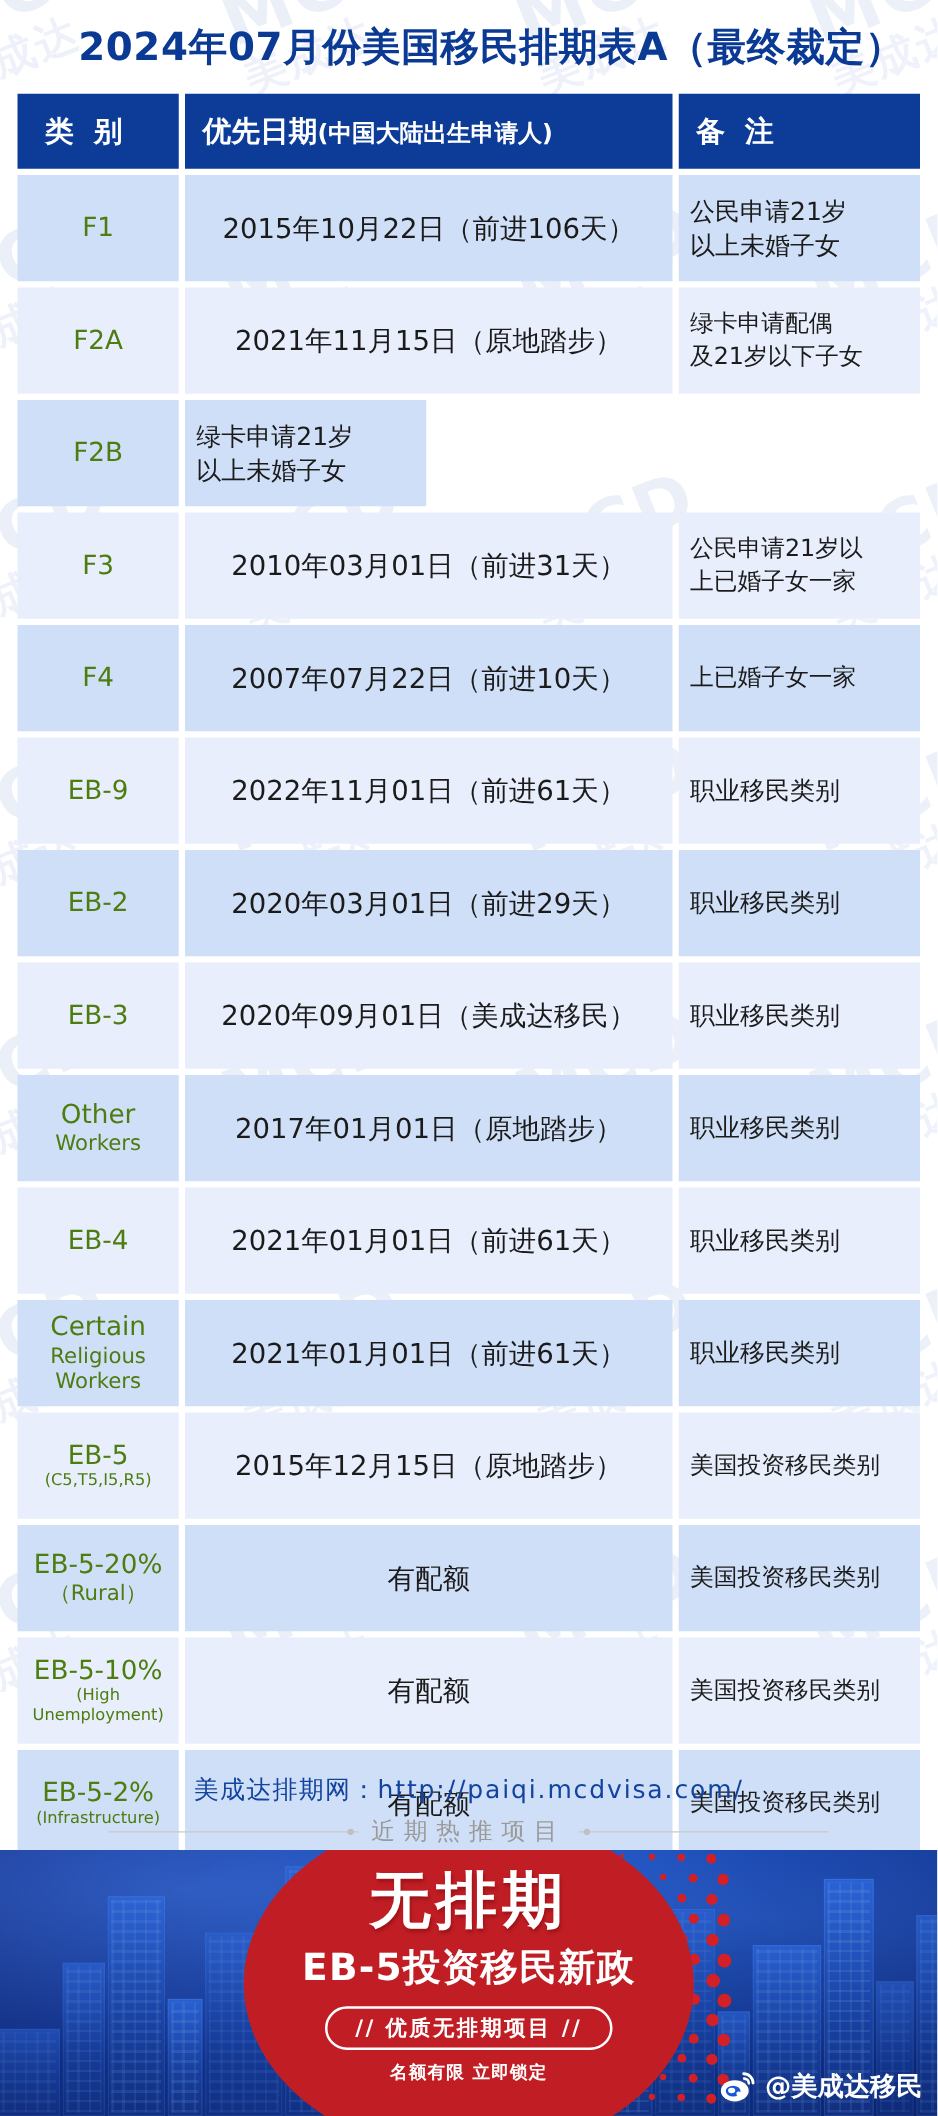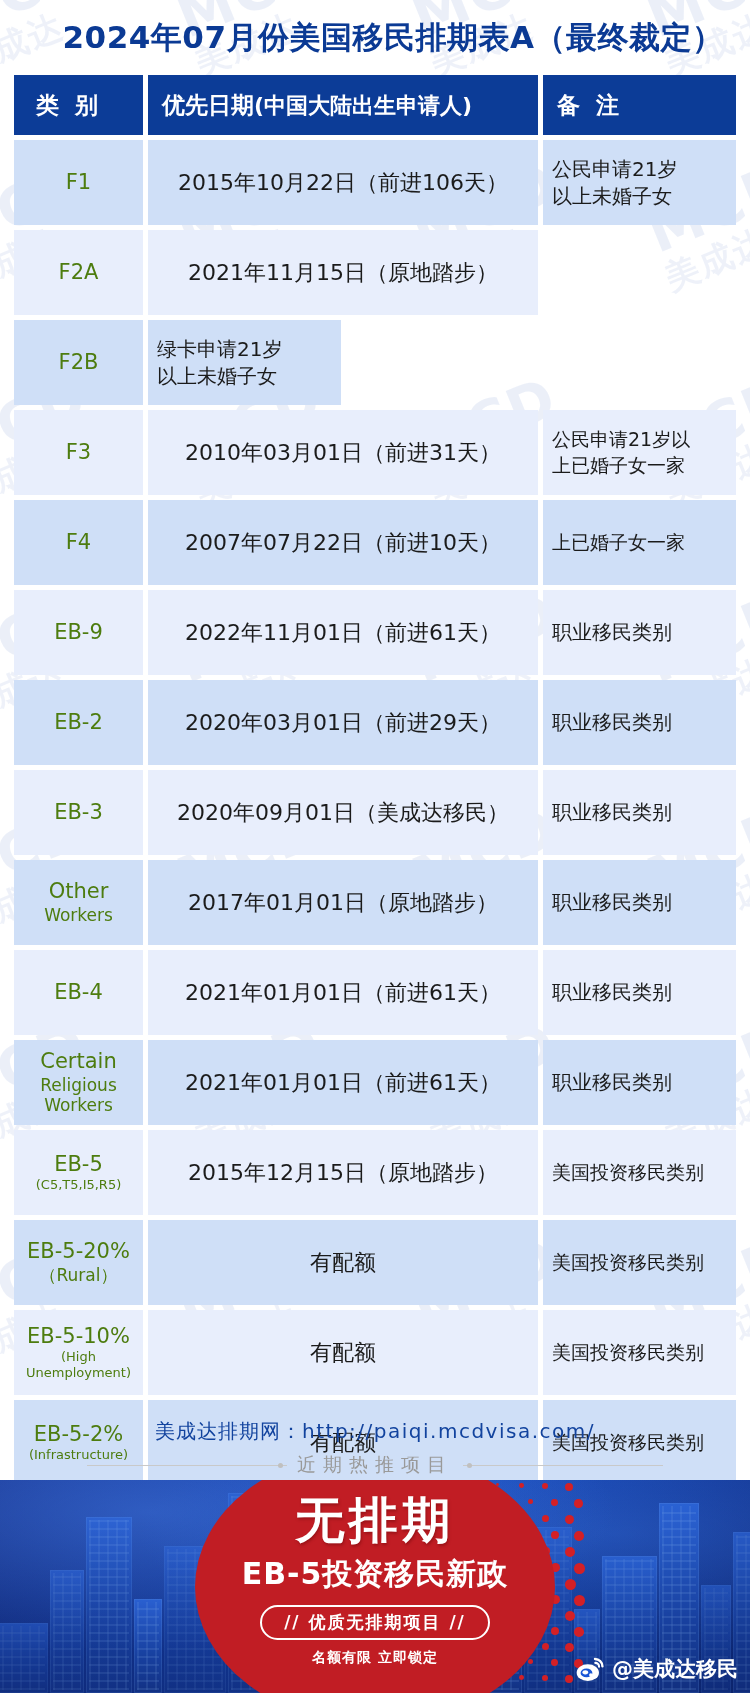--- a/index.html
+++ b/index.html
@@ -45,21 +45,21 @@
   .c2 { width:390px; margin-left:5px; justify-content:center; padding:0 4px; }
   .c3 { width:193px; margin-left:5px; justify-content:flex-start; padding:0 9px; }
 
   .hrow .c { background:#0c3c97; color:#fff; height:60px; }
   .hrow .c1 { justify-content:flex-start; padding-left:22px; }
   .hrow .c2 { justify-content:flex-start; padding-left:14px; }
   .hrow .c3 { padding-left:14px; }
   .hrow .htxt { font-size:23px; font-weight:700; letter-spacing:4px;
                 font-family:"DejaVu Sans","Liberation Sans",sans-serif; }
   .hrow .htxt.mix { letter-spacing:0px; }
-  .hrow .htxt .sub { font-size:22px; letter-spacing:0;text-align:center; }
+  .hrow .htxt .sub { font-size:19px; letter-spacing:0;text-align:center; }
 
   .brow .c { min-height:85px; }
   .brow.odd .c  { background:#cfdff7; }
   .brow.even .c { background:#e8eefc; }
 
   .cat { font-size:21px; color:#4d7c0f; line-height:1.22; text-align:center;
          font-family:"DejaVu Sans","Liberation Sans",sans-serif; font-weight:400; }
   .cat .sub  { display:block; font-size:17px; }
   .cat .sub2 { display:block; font-size:13px; }
   .date { font-size:22px; color:#1b1b1b; letter-spacing:0px; white-space:nowrap;
@@ -216,20 +216,23 @@
           <div class="c c3">
             <span class="note">公民申请21岁<br>以上未婚子女</span>
           </div>
         </div>
         <div class="row brow even">
           <div class="c c1">
             <span class="cat">F2A</span>
           </div>
           <div class="c c2">
             <span class="date">2021年11月15日（原地踏步）</span>
+          </div>
+          <div class="c c3">
+            <span class="note sm">绿卡申请配偶<br>及21岁以下子女</span>
           </div>
         </div>
         <div class="row brow odd">
           <div class="c c1">
             <span class="cat">F2B</span>
           </div>
           <div class="c c3">
             <span class="note">绿卡申请21岁<br>以上未婚子女</span>
           </div>
         </div>

